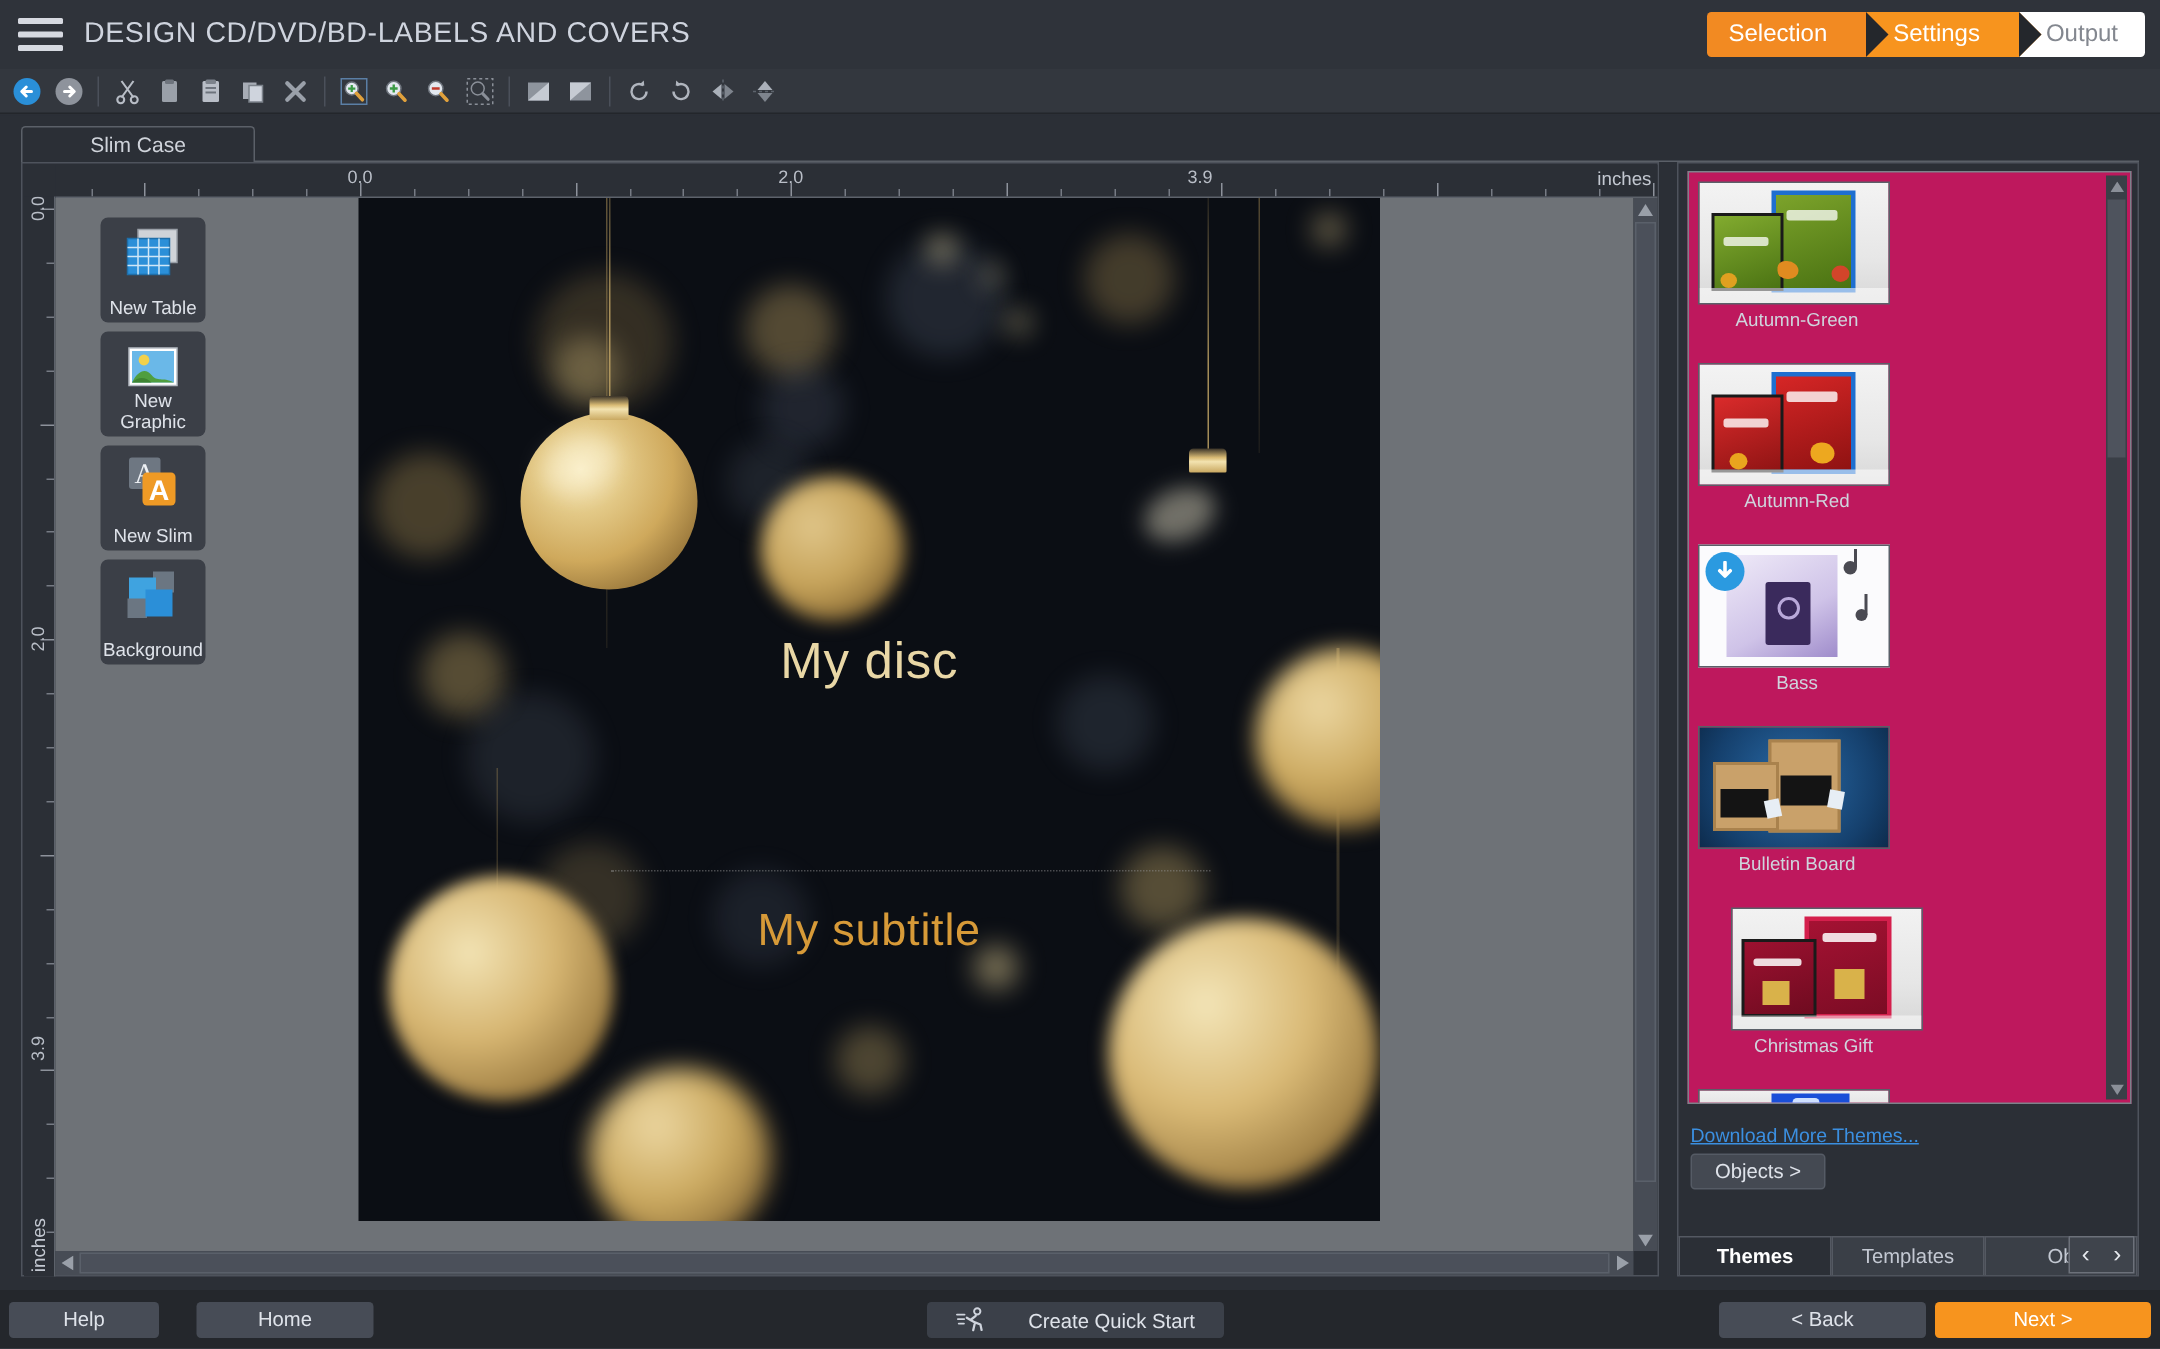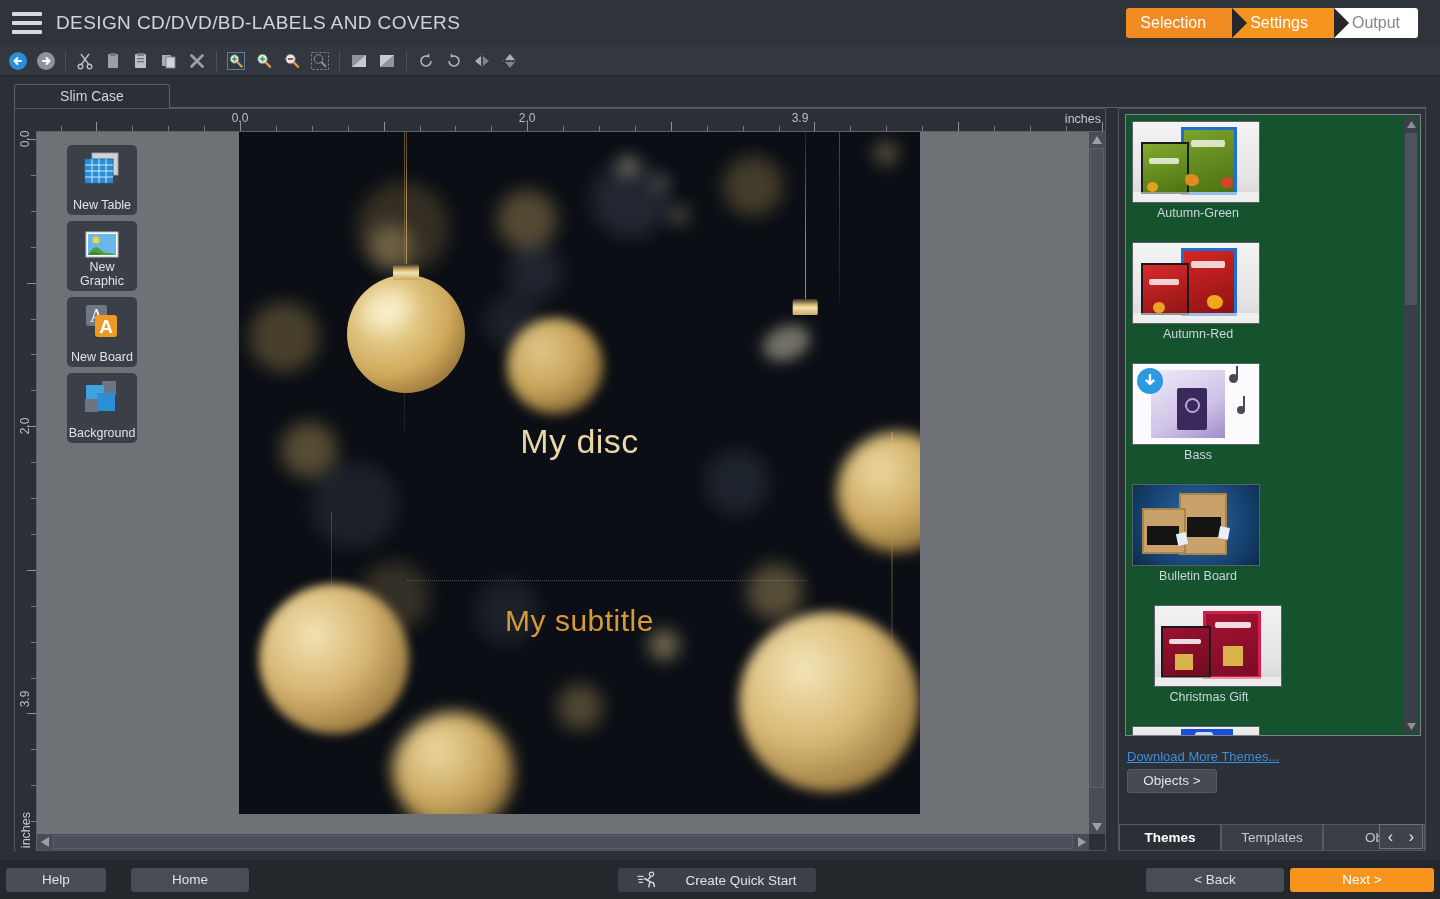--- a/index.html
+++ b/index.html
@@ -23,21 +23,21 @@
     cursor: pointer;
   }
   #hamburger i { display: block; height: 4px; background: #d6d9e0; border-radius: 1px; }
   #apptitle {
     color: #cfd4de; font-size: 19px; letter-spacing: .4px; font-weight: 400;
     white-space: nowrap;
   }
 
   
   #wizard {
-    position: absolute; right: 22px; top: 8px; height: 30px;
+    position: absolute; right: 10px; top: 8px; height: 30px;
     display: flex; align-items: stretch;
   }
   .wz {
     position: relative; display: flex; align-items: center; justify-content: center;
     height: 30px; color: #fff; font-size: 16px;
     padding: 0 26px 0 18px;
   }
   .wz:first-child { padding-left: 14px; border-radius: 3px 0 0 3px; }
   .wz .arrow {
     position: absolute; right: -15px; top: 0; width: 0; height: 0;
@@ -175,21 +175,21 @@
   #hthumb { position: absolute; left: 16px; top: 1px; width: 1020px; height: 14px; background: #4b505a;
             border: 1px solid #5a606a; }
 
   
   #rightpanel {
     position: absolute; left: 1118px; top: 31px; width: 308px; height: 743px;
     background: #2b2f36; border: 1px solid #4e535c;
   }
   #themeList {
     position: absolute; left: 6px; top: 5px; width: 296px; height: 622px;
-    background: #14532d; border: 1px solid #7d828b; overflow: hidden;
+    background: #be185d; border: 1px solid #7d828b; overflow: hidden;
   }
   .themeItem { position: absolute; left: 6px; width: 132px; }
   .themeThumb { width: 128px; height: 82px; border: 1px solid #5a5f68; position: relative;
                 overflow: hidden; background: #efefef; }
   .themeName { text-align: center; color: #cfd4dd; font-size: 12.5px; margin-top: 3px; }
   #themeScroll { position: absolute; right: 2px; top: 2px; width: 14px; height: 616px;
                  background: #3a3f47; }
   #themeScrollThumb { position: absolute; left: 1px; top: 16px; width: 12px; height: 172px;
                       background: #4e535d; }
   #dlLink {
@@ -533,21 +533,21 @@
         </div>
         <div class="ptool">
           <div class="picon">
             <svg width="44" height="40" viewBox="0 0 44 40">
               <rect x="6" y="2" width="21" height="21" rx="2" fill="#6e7782"></rect>
               <text x="16.5" y="19" font-family="Liberation Serif, serif" font-size="19" fill="#eef1f5" text-anchor="middle">A</text>
               <rect x="15" y="12" width="22" height="22" rx="3" fill="#ef9a25"></rect>
               <text x="26" y="30" font-family="Liberation Sans, sans-serif" font-size="19" font-weight="bold" fill="#ffffff" text-anchor="middle">A</text>
             </svg>
           </div>
-          <div class="plabel">New Board</div>
+          <div class="plabel">New Slim</div>
         </div>
         <div class="ptool">
           <div class="picon">
             <svg width="44" height="40" viewBox="0 0 44 40">
               <rect x="22" y="2" width="14" height="14" fill="#6b7682"></rect>
               <rect x="6" y="6" width="18" height="18" fill="#3fa3e0"></rect>
               <rect x="5" y="20" width="13" height="13" fill="#6b7682"></rect>
               <rect x="17" y="14" width="18" height="18" fill="#2b8fd8"></rect>
             </svg>
           </div>

